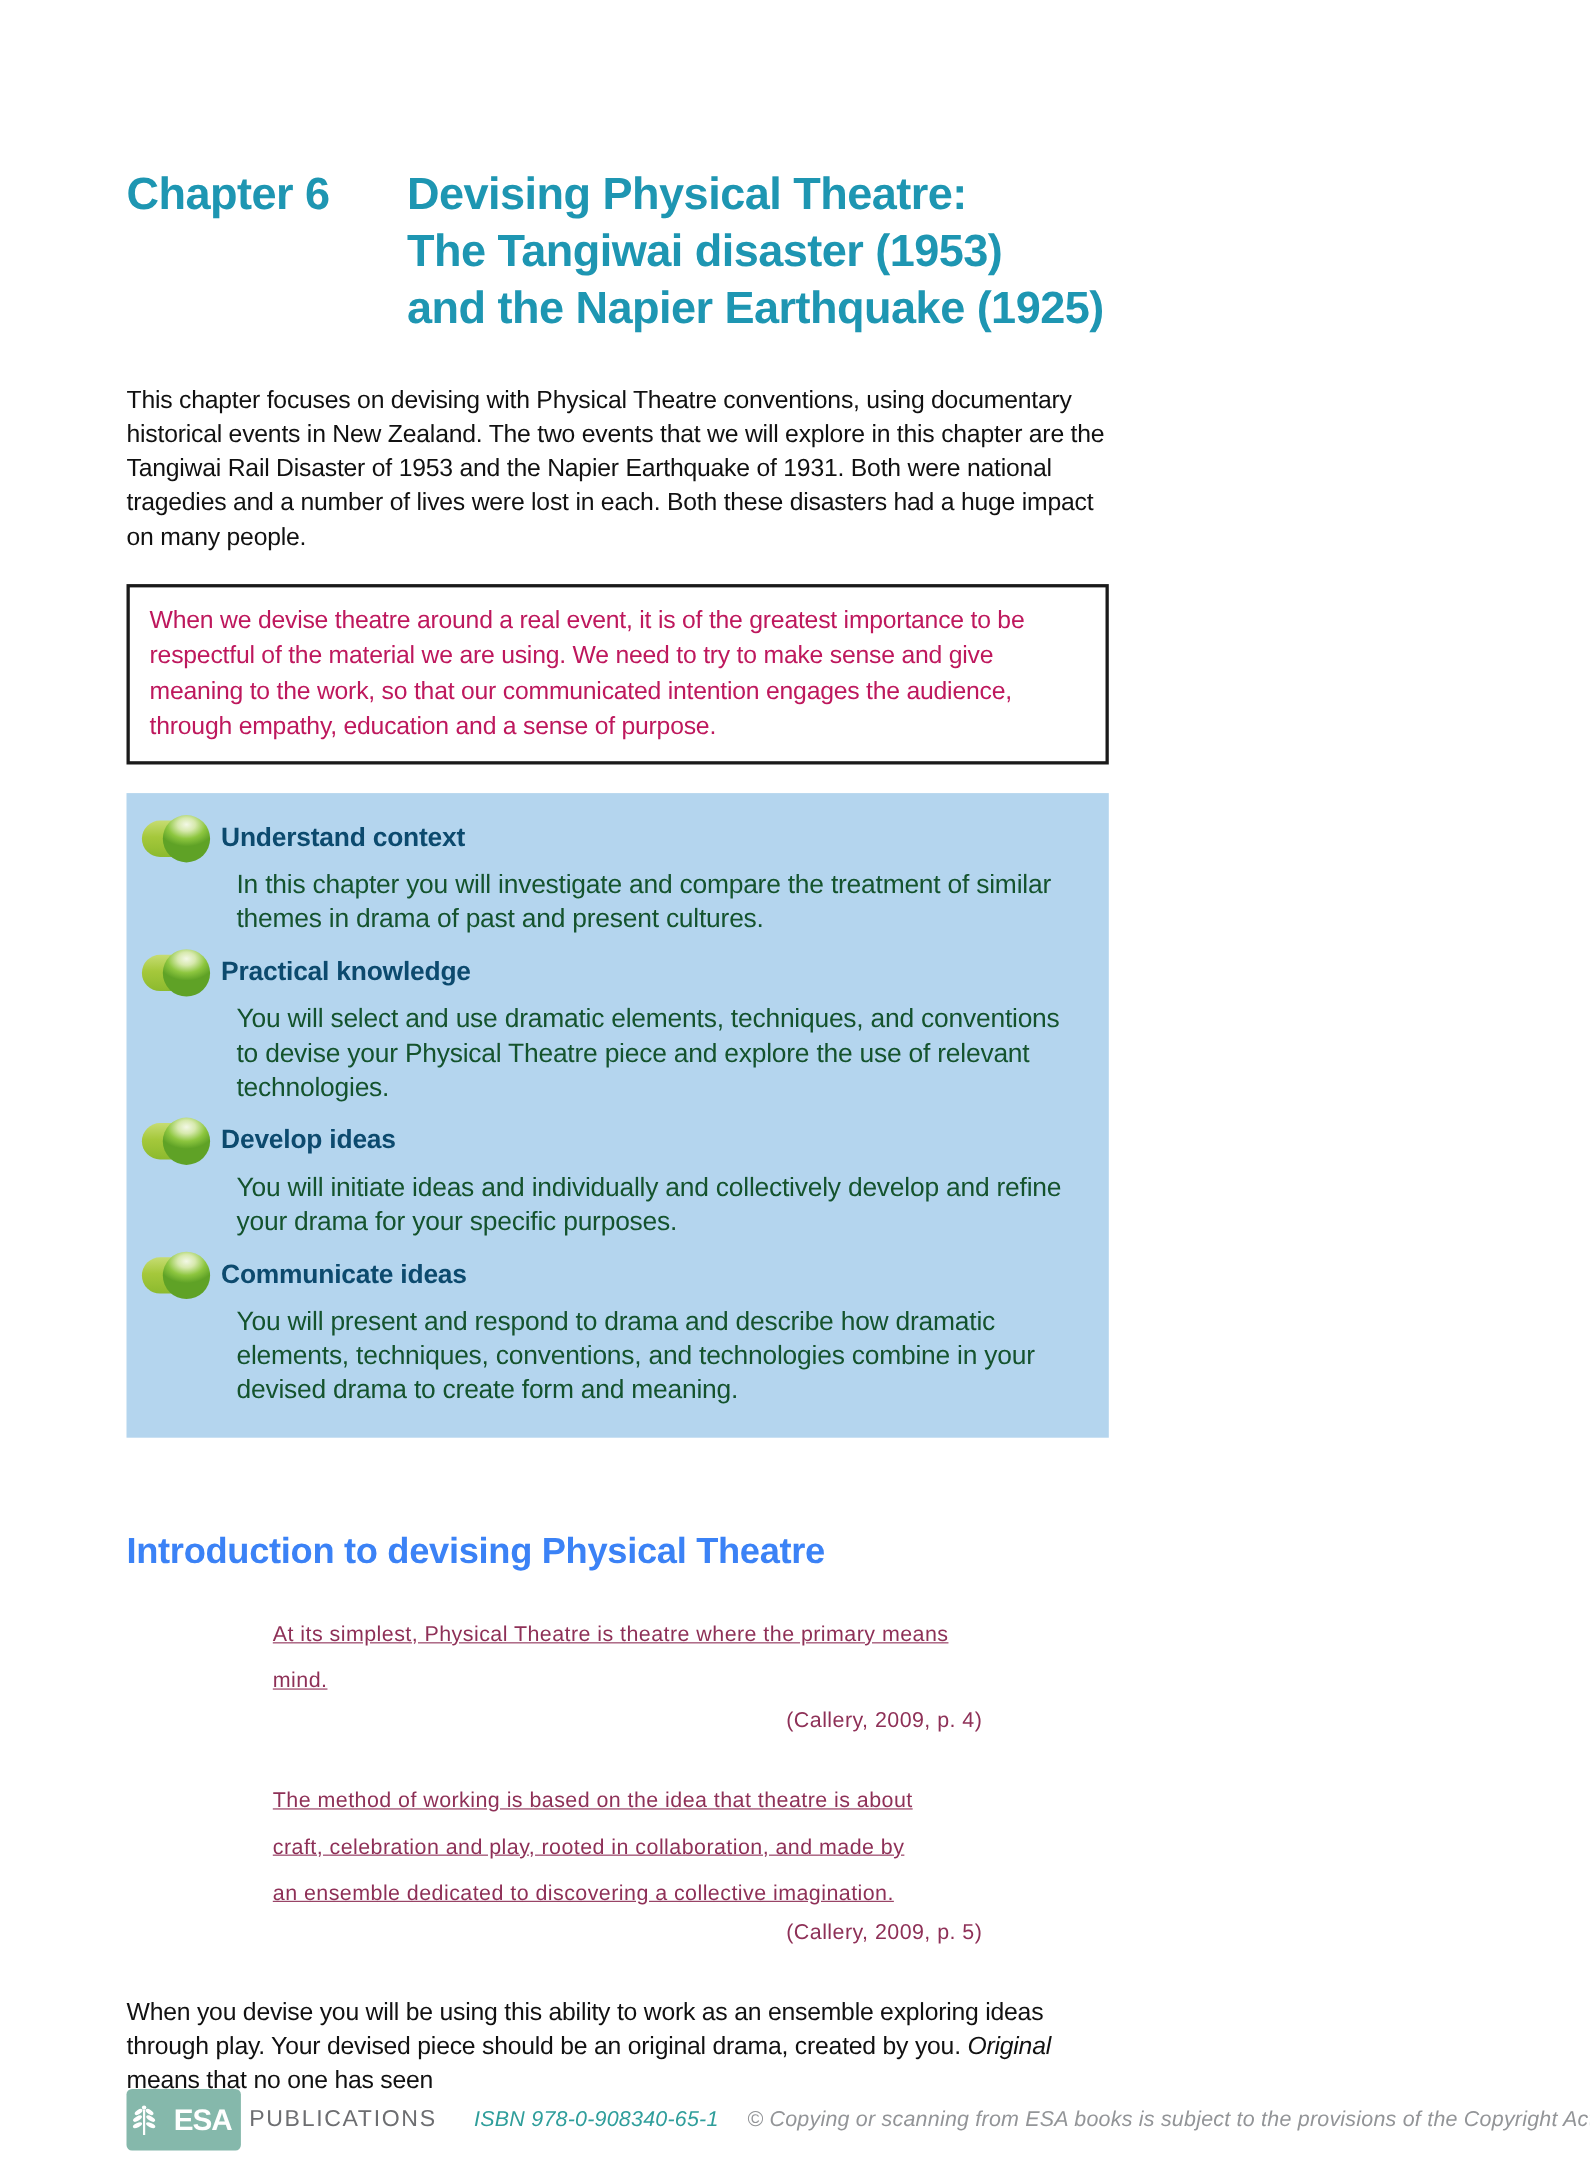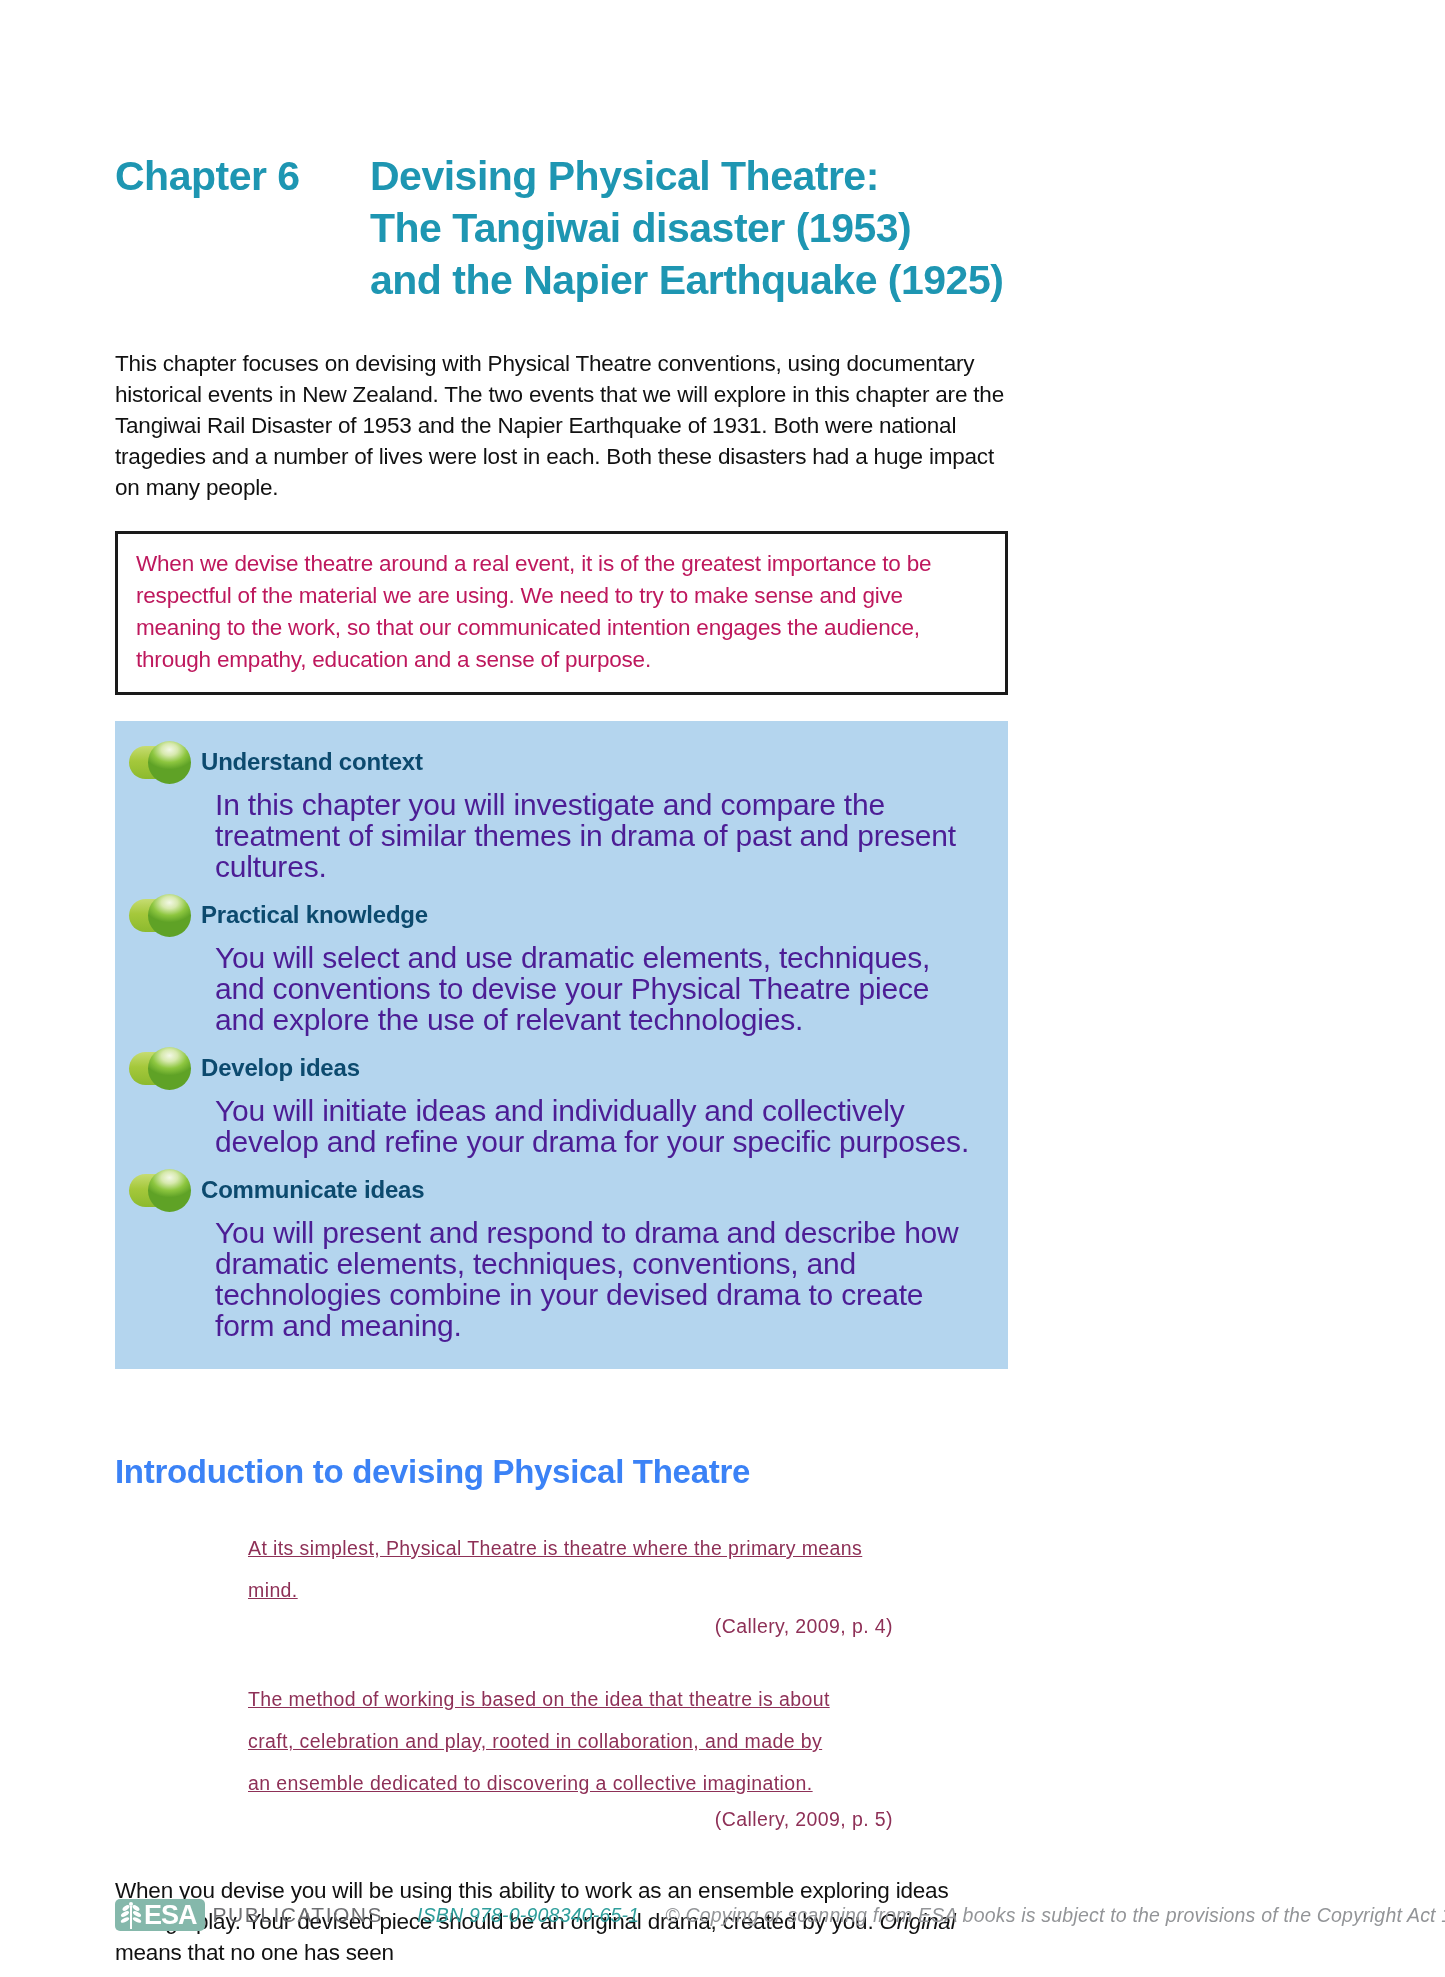--- a/index.html
+++ b/index.html
@@ -63,24 +63,24 @@
   }
   .bullet .sphere {
     position: absolute; right: 0; top: 0; width: 43px; height: 43px;
     border-radius: 50%;
     background: radial-gradient(ellipse 62% 46% at 50% 20%, #f3f8e6 0%, #d7e9ae 30%, #8dc63f 65%, #5fa226 100%);
   }
   .objective-heading { font-size: 24px; font-weight: bold; color: #0c4a6e; letter-spacing: -0.2px; }
   .objective-body {
     margin-left: 86px;
     margin-top: 6px;
-    font-size: 30px;
+    font-size: 24px;
     line-height: 31px;
     letter-spacing: -0.2px;
-    color: #4c1d95;
+    color: #14532d;
   }
   
   .section-heading {
     margin-top: 84px;
     font-size: 33px;
     font-weight: bold;
     color: #3b82f6;
     letter-spacing: -0.3px;
   }
   .quote-block { margin-top: 36px; margin-left: 133px; width: 645px; color: #8e3057; }
@@ -105,25 +105,25 @@
     position: absolute;
     left: 115px;
     top: 1899px;
     display: flex;
     align-items: center;
     white-space: nowrap;
   }
   .logo-box {
     display: inline-flex;
     align-items: center;
-    gap: 2px;
+    gap: 16px;
     background: #85b8ab;
     border-radius: 5px;
     padding: 4px 8px 4px 5px;
-    height: 32px;
+    height: 56px;
   }
   .logo-box .logo-text { color: #ffffff; font-weight: bold; font-size: 27px; letter-spacing: -1px; }
   .publisher {
     margin-left: 8px;
     color: #6d6e71;
     font-size: 21px;
     letter-spacing: 1.5px;
   }
   .isbn {
     margin-left: 34px;

